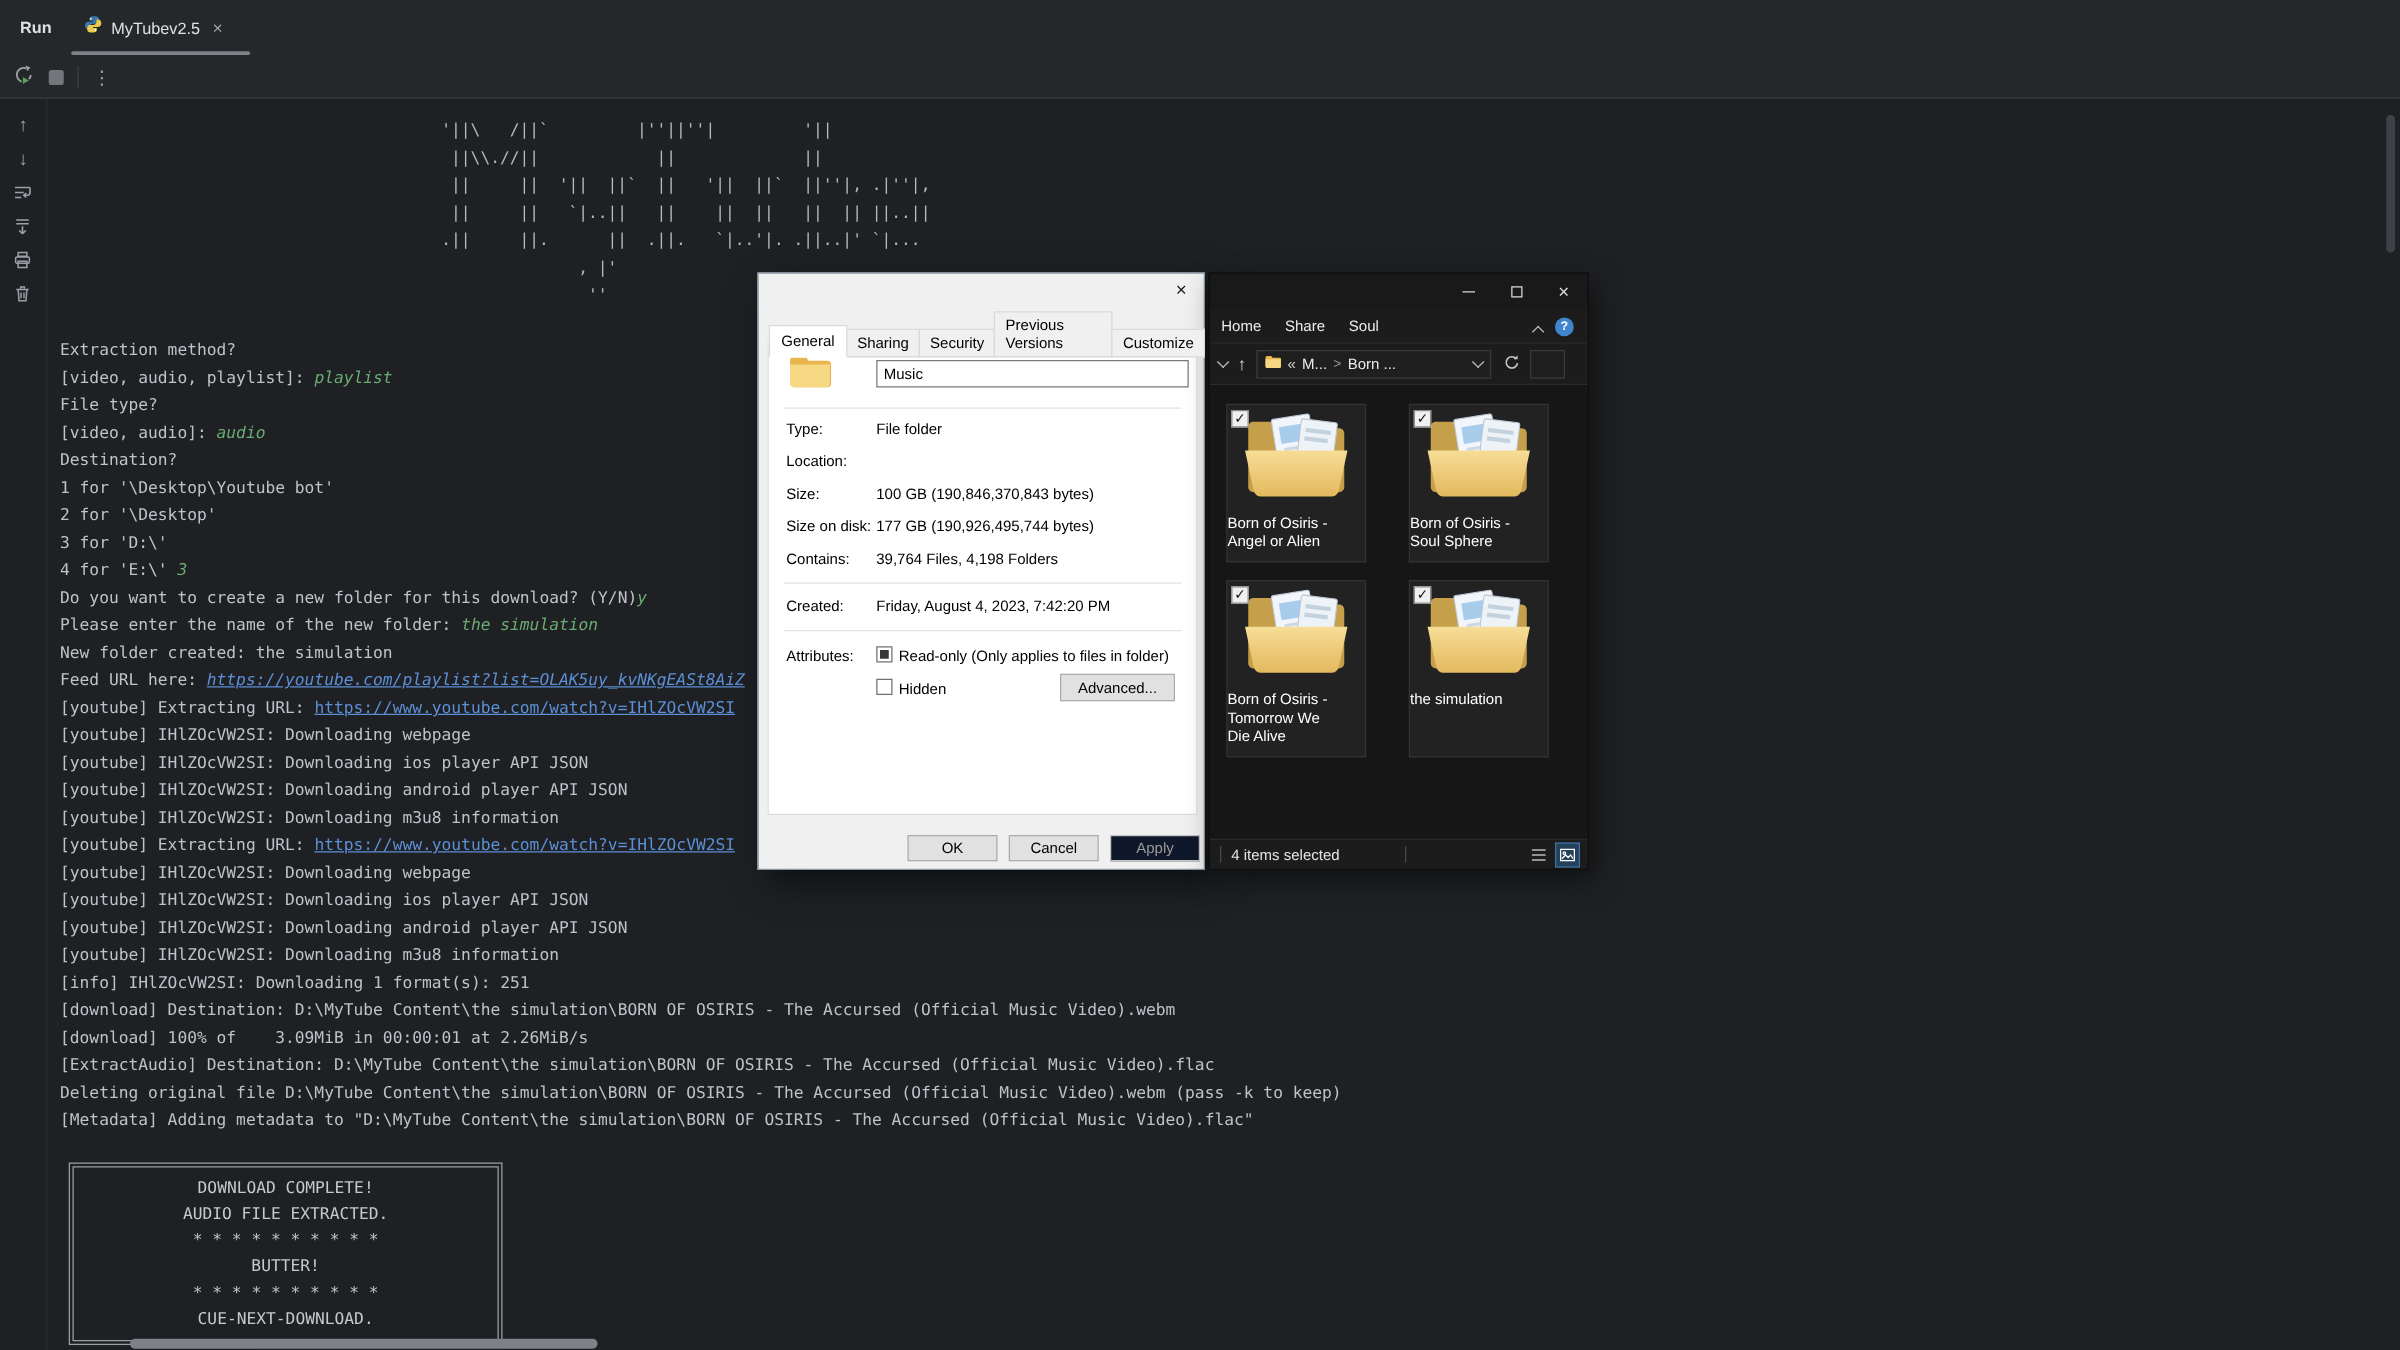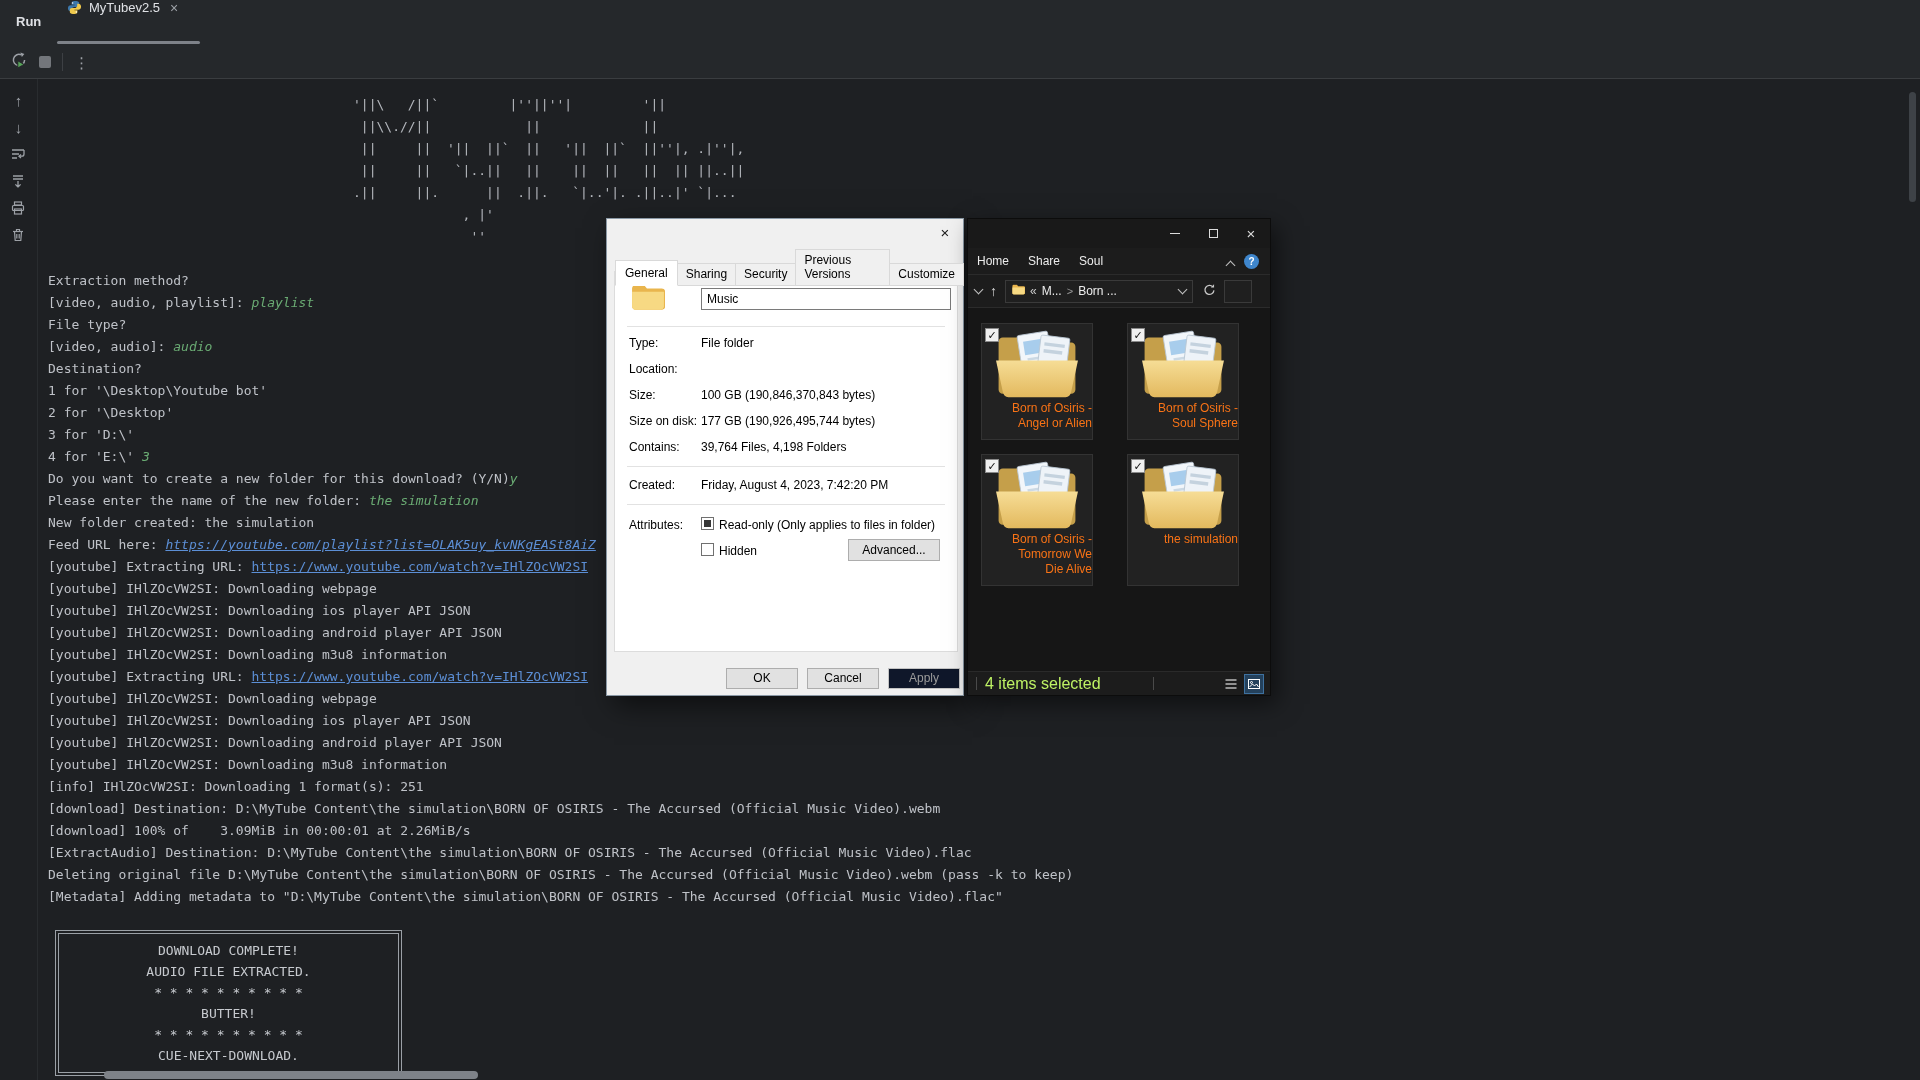--- a/index.html
+++ b/index.html
@@ -2,21 +2,21 @@
 <html><head>
 <meta charset="utf-8">
 <style>
 *{margin:0;padding:0;box-sizing:border-box}
 html,body{width:1920px;height:1080px}
 body{background:#1e2023;font-family:"Liberation Sans",sans-serif;position:relative;overflow:hidden}
 
 
 #topbar{position:absolute;left:0;top:0;width:1920px;height:79px;background:#25282b;border-bottom:1px solid #3a3d40}
 #runlabel{position:absolute;left:16px;top:0;height:44px;line-height:44px;color:#dfe1e5;font-size:13px;font-weight:700}
-#ctab{position:absolute;left:57px;top:0;height:44px;display:flex;align-items:flex-start;gap:7px;padding:0 10px}
+#ctab{position:absolute;left:57px;top:0;height:44px;display:flex;align-items:center;gap:7px;padding:0 10px}
 #ctab .t{color:#dfe1e5;font-size:13px}
 #ctab .x{color:#9da1a7;font-size:14px;margin-left:3px}
 #tabline{position:absolute;left:57px;top:41px;width:143px;height:3px;background:#7e8289;border-radius:2px}
 #rtool{position:absolute;left:0;top:46px;height:32px;display:flex;align-items:center;gap:11px;padding-left:10px}
 .tdiv{width:1px;height:18px;background:#3d4044}
 .kebab{color:#9da1a7;font-size:15px;line-height:1}
 .stopsq{width:12px;height:12px;background:#73767b;border-radius:2px}
 #gutter{position:absolute;left:0;top:79px;width:38px;height:1001px;border-right:1px solid #292c2f;display:flex;flex-direction:column;align-items:center;gap:10px;padding-top:13px}
 .gico{width:17px;height:17px;color:#9da1a7;font-size:15px;line-height:17px;text-align:center}
 .gico svg{display:block}
@@ -73,24 +73,24 @@
 #addrbox .bc{color:#ececec;white-space:nowrap}
 #addrbox .bsep{color:#9a9a9a;font-size:11px}
 #addrbox .guil{color:#cfcfcf}
 #addrbox .spring{flex:1}
 #searchbox{width:28px;height:23px;background:#1f1f1f;border:1px solid #3a3a3a}
 #exp-content{position:absolute;left:0;top:89px;right:0;bottom:24px;background:#161616}
 #fgrid{position:absolute;left:13px;top:15px;width:262px;display:flex;flex-wrap:wrap;column-gap:34px;row-gap:14px}
 .tile{width:112px;position:relative;padding:4px 0 8px;background:rgba(255,255,255,.055);border:1px solid rgba(255,255,255,.08)}
 .xcb{position:absolute;left:3px;top:4px;width:14px;height:14px;background:#f0f0f0;border:1px solid #8a8a8a;color:#111;font-size:11px;line-height:12px;text-align:center;z-index:2}
 .bigfold svg{display:block;margin:0 auto}
-.tlabel{margin-top:3px;text-align:right;font-size:12px;line-height:15px;color:#f97316}
+.tlabel{margin-top:13px;text-align:left;font-size:12px;line-height:15px;color:#ffffff}
 #exp-status{position:absolute;left:0;bottom:0;right:0;height:24px;background:#1c1c1c;border-top:1px solid #2a2a2a;display:flex;align-items:center;padding:0 8px;gap:8px}
 .ssep{width:1px;height:13px;background:#4a4a4a}
-#stext{color:#bef264;font-size:16px;margin-right:44px}
+#stext{color:#e5e5e5;font-size:12px;margin-right:44px}
 #sico-wrap{position:absolute;right:6px;top:2px;display:flex;gap:3px;align-items:center}
 .sv2{width:20px;height:20px;background:#24415c;border:1px solid #3e719f;display:flex;align-items:center;justify-content:center}
 .sv1{width:20px;height:20px;display:flex;align-items:center;justify-content:center}
 #hidden-defs{position:absolute;width:0;height:0;overflow:hidden}
 </style>
 </head>
 <body>
 
 <svg id="hidden-defs" aria-hidden="true">
   <defs>

